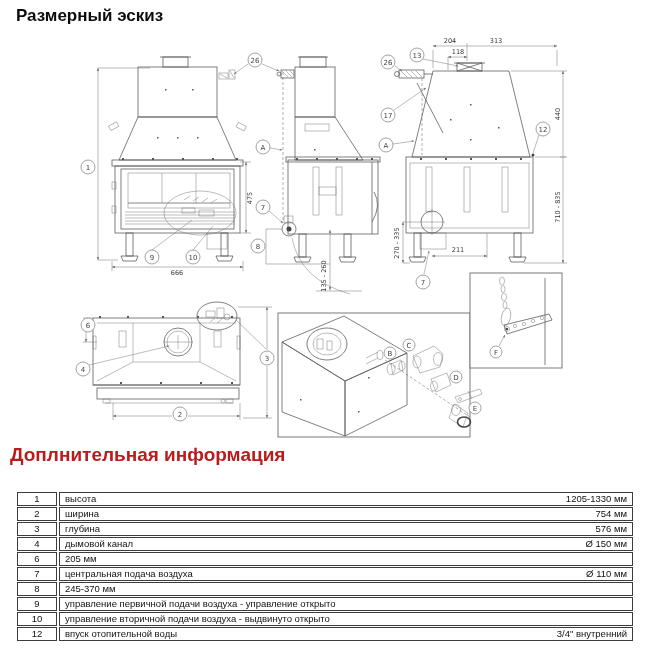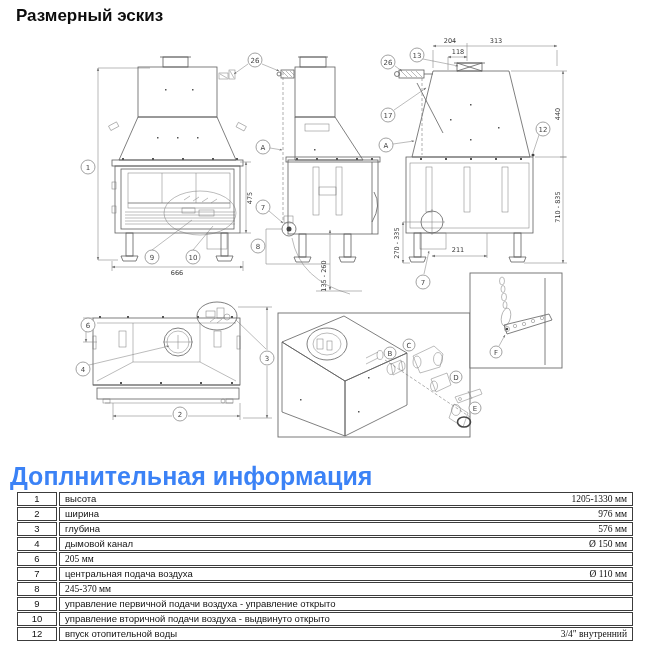--- a/index.html
+++ b/index.html
@@ -1,38 +1,38 @@
 <!DOCTYPE html>
 <html><head>
 <meta charset="utf-8">
 <style>
   html,body{margin:0;padding:0;}
   body{width:650px;height:650px;background:#fff;position:relative;overflow:hidden;
        font-family:"Liberation Sans",sans-serif;color:#111;}
   .h1{position:absolute;left:16px;top:6px;font-size:17px;font-weight:700;color:#0d0d0d;}
-  .h2{position:absolute;left:10px;top:462px;font-size:25px;font-weight:700;color:#3b82f6;}
+  .h2{position:absolute;left:10px;top:444px;font-size:19px;font-weight:700;color:#b91c1c;}
   svg{position:absolute;left:0;top:0;}
   .ln{stroke:#5f5f5f;stroke-width:0.8;fill:none;}
   .tn{stroke:#787878;stroke-width:0.5;fill:none;}
   .dm{stroke:#8a8a8a;stroke-width:0.6;fill:none;}
   .dsh{stroke:#7a7a7a;stroke-width:0.6;fill:none;stroke-dasharray:3 2;}
   .box{fill:#fff;stroke:#6a6a6a;stroke-width:0.9;}
   .dot{fill:#555;stroke:none;}
   .fill{fill:#444;stroke:none;}
   text.dim{font-size:6.5px;fill:#333;font-family:"DejaVu Sans",sans-serif;}
   .co circle{fill:#fff;stroke:#8a8a8a;stroke-width:0.8;}
   .co text{font-size:7px;fill:#444;text-anchor:middle;font-family:"DejaVu Sans",sans-serif;}
   
   .tbl{position:absolute;left:17px;top:492px;width:616px;}
   .trow{display:flex;gap:2px;margin-bottom:1px;}
   .tnum,.tcell{border:1px solid #3c3c3c;background:#fff;height:12px;line-height:12px;font-size:9.5px;}
   .tnum{width:38px;flex:none;text-align:center;}
   .tcell{flex:1;display:flex;justify-content:space-between;padding:0 5px;}
   .tdesc{white-space:nowrap;}
-  .tval{white-space:nowrap;font-family:Liberation Serif, serif;}
+  .tval{white-space:nowrap;}
 </style>
 </head>
 <body>
 
 <div class="h1">Размерный эскиз</div>
 
 <svg width="650" height="650" viewBox="0 0 650 650">
   <defs>
     <marker id="ar" markerWidth="7" markerHeight="7" refX="5" refY="3" orient="auto-start-reverse">
       <path d="M0,1 L5.5,3 L0,5 z" fill="#777"></path>
@@ -415,21 +415,21 @@
     <div class="tnum">1</div>
     <div class="tcell">
         <span class="tdesc">высота</span>
         <span class="tval">1205-1330 мм</span>
       </div>
   </div>
   <div class="trow">
     <div class="tnum">2</div>
     <div class="tcell">
         <span class="tdesc">ширина</span>
-        <span class="tval">976 мм</span>
+        <span class="tval">754 мм</span>
       </div>
   </div>
   <div class="trow">
     <div class="tnum">3</div>
     <div class="tcell">
         <span class="tdesc">глубина</span>
         <span class="tval">576 мм</span>
       </div>
   </div>
   <div class="trow">

